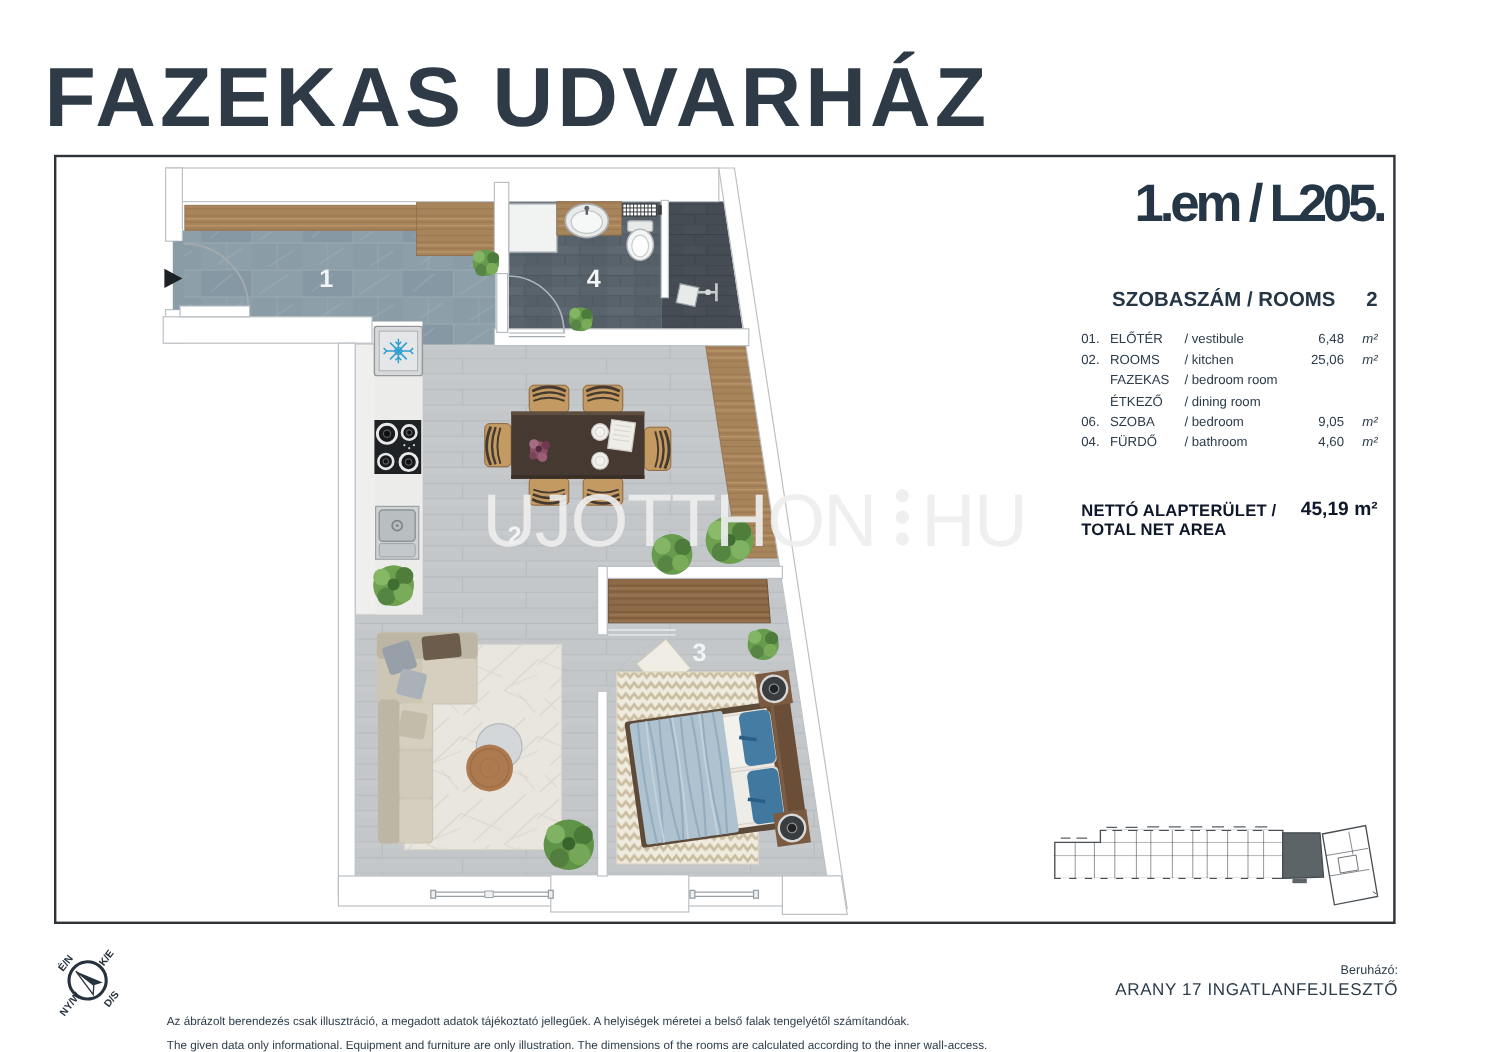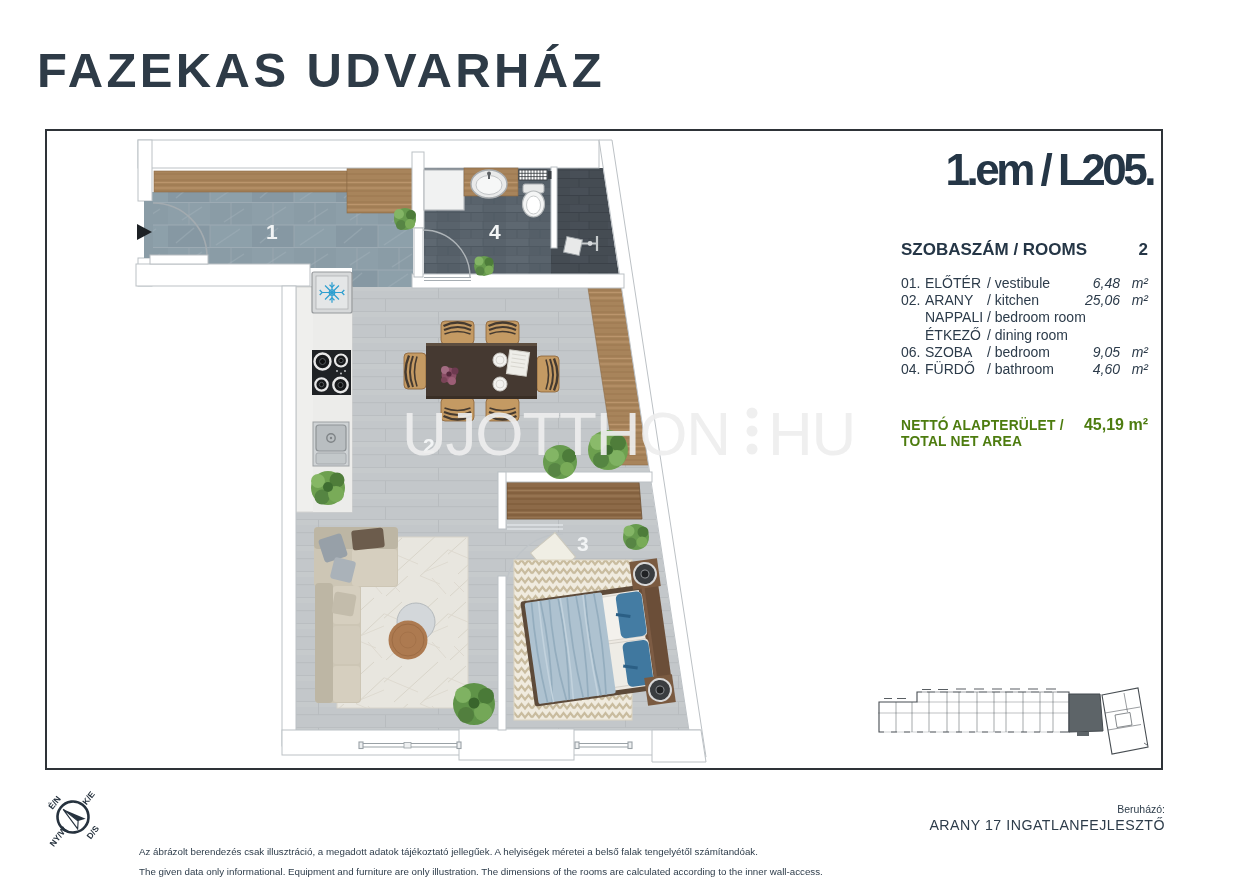--- a/index.html
+++ b/index.html
@@ -1,33 +1,33 @@
 <!DOCTYPE html>
 <html><head>
 <meta charset="utf-8">
 <style>
   html,body{margin:0;padding:0;background:#ffffff;}
   body{width:1240px;height:877px;position:relative;overflow:hidden;
        font-family:"Liberation Sans", sans-serif;color:#2b3949;}
-  .title{position:absolute;left:37px;top:46px;font-size:49px;font-weight:bold;
+  .title{position:absolute;left:37px;top:46px;font-size:70px;font-weight:bold;
          color:#2e3b47;white-space:nowrap;transform-origin:left top;letter-spacing:3.4px;line-height:1;}
   .frame{position:absolute;left:45px;top:129px;width:1114px;height:637px;
          border:2px solid #2e3338;}
   .unit{position:absolute;top:148px;right:87px;font-size:44px;font-weight:bold;
         color:#253646;white-space:nowrap;letter-spacing:-3.5px;line-height:1;}
-  .roomshdr{position:absolute;left:901px;top:240px;width:247px;font-size:17px;font-weight:bold;color:#253646;}
+  .roomshdr{position:absolute;left:901px;top:240px;width:247px;font-size:17px;font-weight:bold;color:#253646;text-align:center;}
   .roomshdr .n{float:right;}
-  .rooms{position:absolute;left:901px;top:274.5px;width:247px;font-size:14px;color:#2c3b4a;}
+  .rooms{position:absolute;left:901px;top:274.5px;width:247px;font-size:11px;color:#2c3b4a;}
   .rooms .row{position:relative;height:17.4px;line-height:17.4px;}
   .rooms .c1{position:absolute;left:0;}
   .rooms .c2{position:absolute;left:24px;}
   .rooms .c3{position:absolute;left:86px;}
-  .rooms .c4{position:absolute;right:28px;text-align:right;font-style:italic;}
+  .rooms .c4{position:absolute;right:28px;text-align:right;}
   .rooms .c5{position:absolute;right:0px;font-style:italic;}
-  .total{position:absolute;left:901px;top:418px;width:247px;font-size:13.8px;font-weight:bold;color:#4d7c0f;line-height:15.8px;letter-spacing:0.2px;}
+  .total{position:absolute;left:901px;top:418px;width:247px;font-size:13.8px;font-weight:bold;color:#0f172a;line-height:15.8px;letter-spacing:0.2px;}
   .total .v{position:absolute;right:0;top:-1px;font-size:16px;letter-spacing:0;}
   .disc{position:absolute;left:139px;top:802px;font-size:9.75px;color:#2d3c4a;line-height:19.8px;letter-spacing:0px;margin-top:40px;}
   .dev1{position:absolute;right:75px;top:803px;font-size:10.5px;color:#2d3c4a;text-align:right;}
   .dev2{position:absolute;right:75px;top:817px;font-size:14.2px;color:#2d3c4a;letter-spacing:0.5px;white-space:nowrap;}
   svg{position:absolute;left:0;top:0;}
 </style>
 </head>
 <body>
 
 <div class="title">FAZEKAS UDVARHÁZ</div>
@@ -41,27 +41,27 @@
 <div class="rooms">
   <div class="row">
       <span class="c1">01.</span>
       <span class="c2">ELŐTÉR</span>
       <span class="c3">/ vestibule</span>
       <span class="c4">6,48</span>
       <span class="c5">m²</span>
     </div>
   <div class="row">
       <span class="c1">02.</span>
-      <span class="c2">ARANY</span>
+      <span class="c2">ROOMS</span>
       <span class="c3">/ kitchen</span>
       <span class="c4">25,06</span>
       <span class="c5">m²</span>
     </div>
   <div class="row">
-      <span class="c2">NAPPALI</span>
+      <span class="c2">FAZEKAS</span>
       <span class="c3">/ bedroom room</span>
     </div>
   <div class="row">
       <span class="c2">ÉTKEZŐ</span>
       <span class="c3">/ dining room</span>
     </div>
   <div class="row">
       <span class="c1">06.</span>
       <span class="c2">SZOBA</span>
       <span class="c3">/ bedroom</span>

